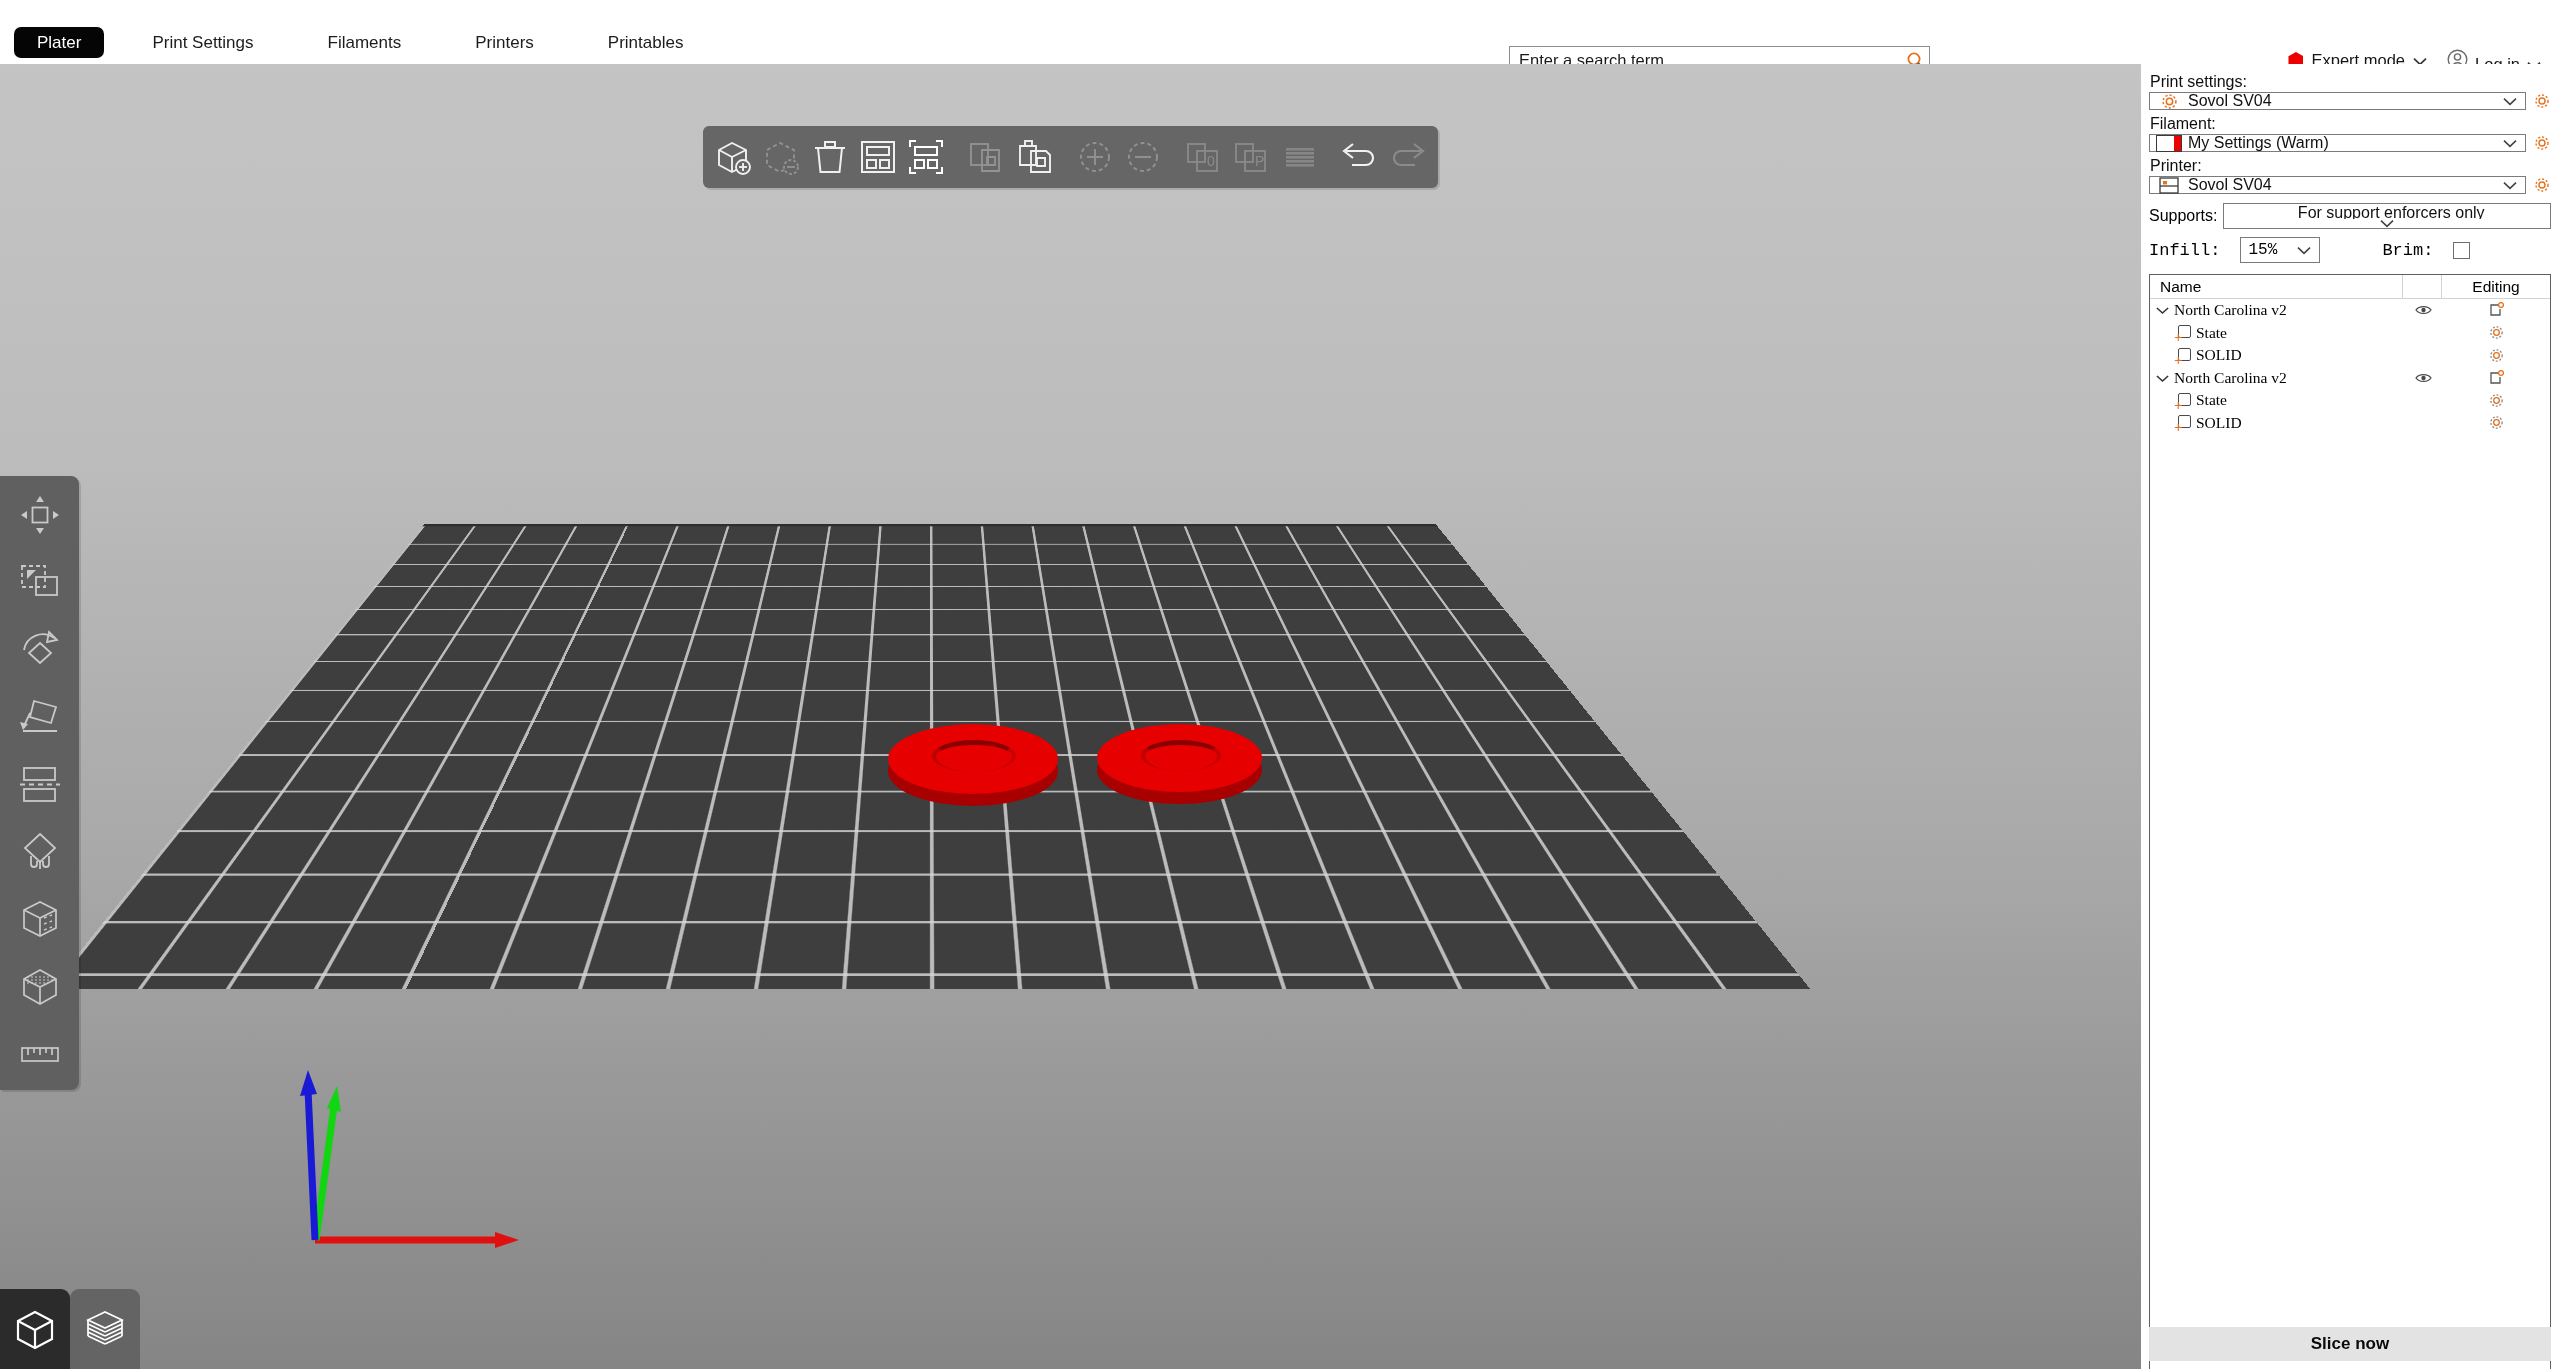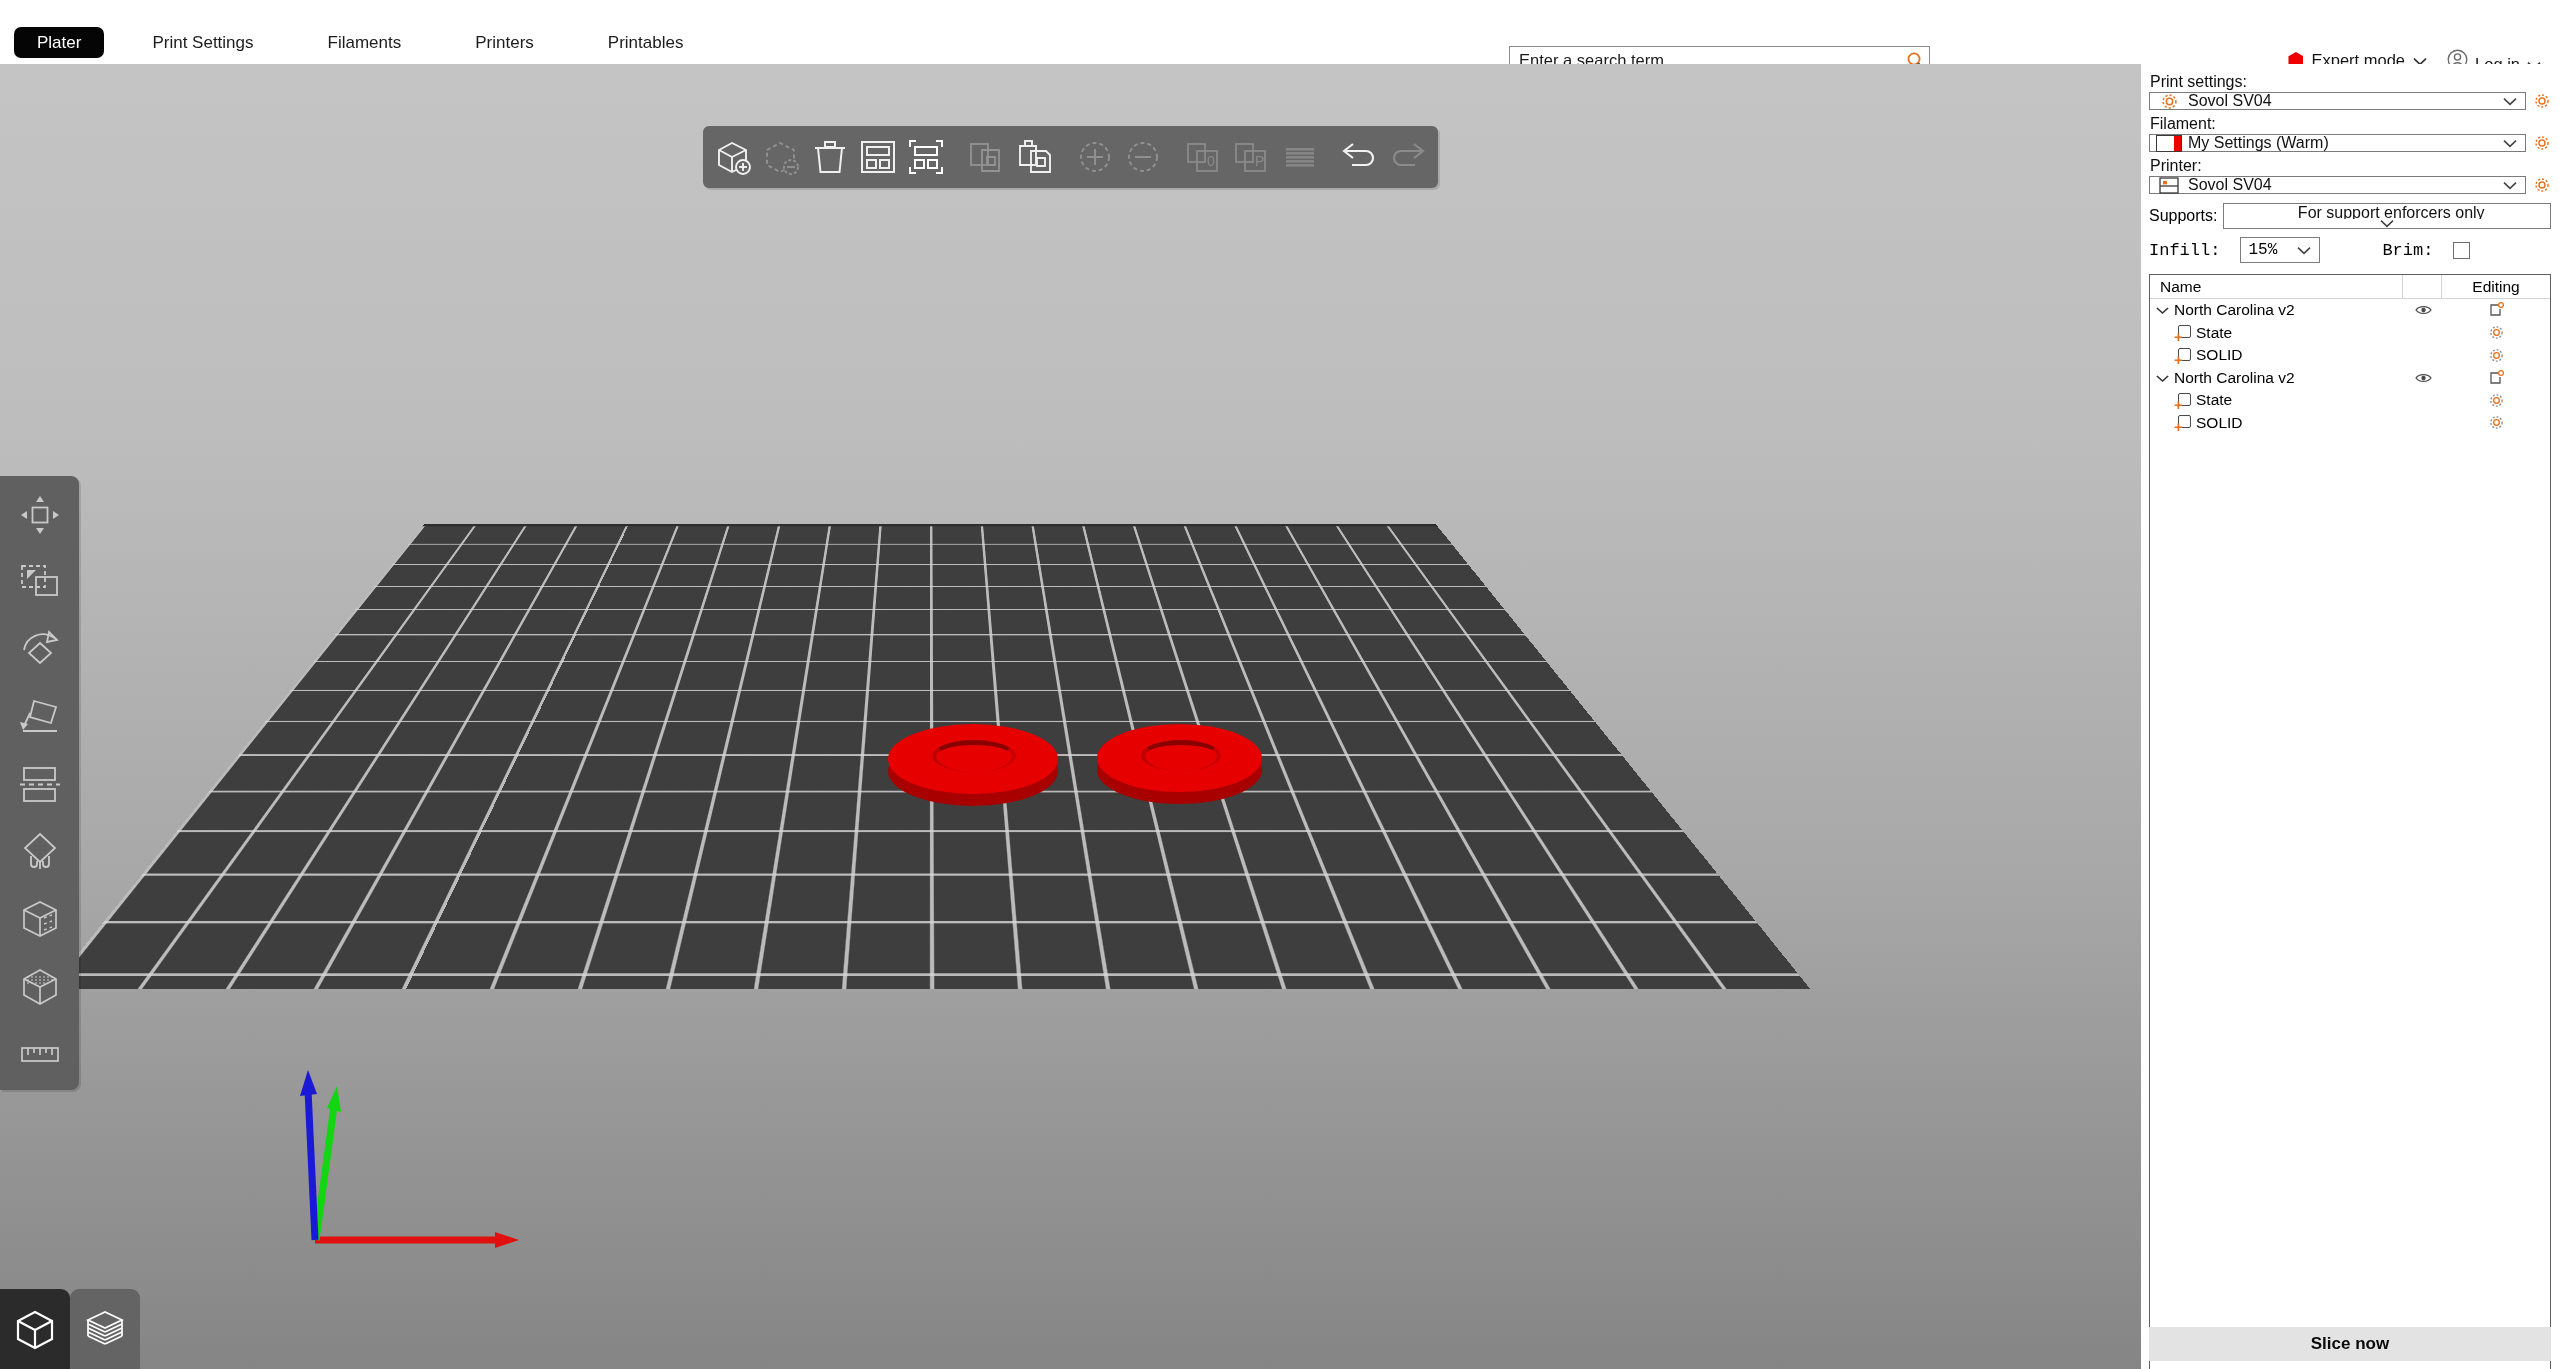--- a/index.html
+++ b/index.html
@@ -247,21 +247,21 @@
     display: flex; height: 24px; align-items: center;
     border-bottom: 1px solid #d3d3d3;
     font-size: 15.5px;
   }
   .ol-head .c-name { flex: 1; padding-left: 10px; }
   .ol-head .c-sep { width: 1px; height: 24px; background:#d3d3d3; }
   .ol-head .c-eye { width: 38px; }
   .ol-head .c-edit { width: 108px; text-align: center; }
   .ol-row {
     display: flex; align-items: center; height: 22.5px;
-    font-size: 15.5px; cursor: default;
+    font-size: 15.5px; cursor: default; font-family: Liberation Serif, serif;
   }
   .ol-row .c-name { flex: 1; display: flex; align-items: center; gap: 5px; padding-left: 6px; }
   .ol-row .c-eye { width: 38px; display:flex; align-items:center; justify-content:center; }
   .ol-row .c-edit { width: 108px; display:flex; align-items:center; justify-content:center; }
   .ol-row.child .c-name { padding-left: 24px; }
   .chk-plus { position: relative; width: 17px; height: 15px; flex-shrink: 0; }
   .chk-plus .box {
     position:absolute; right:0; top:0; width: 13px; height: 13px;
     border: 1px solid #4a4a4a; border-radius: 2px; background: #fff;
   }

